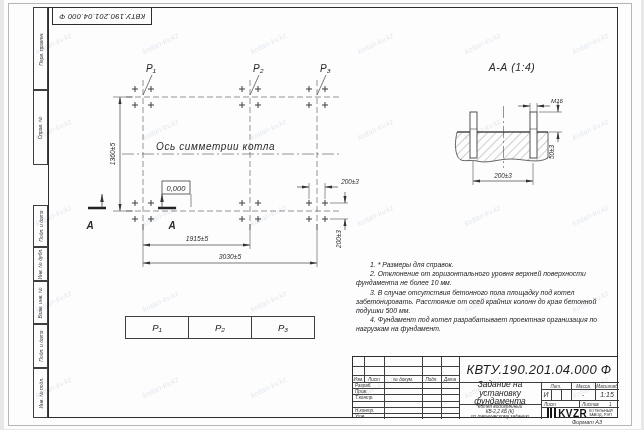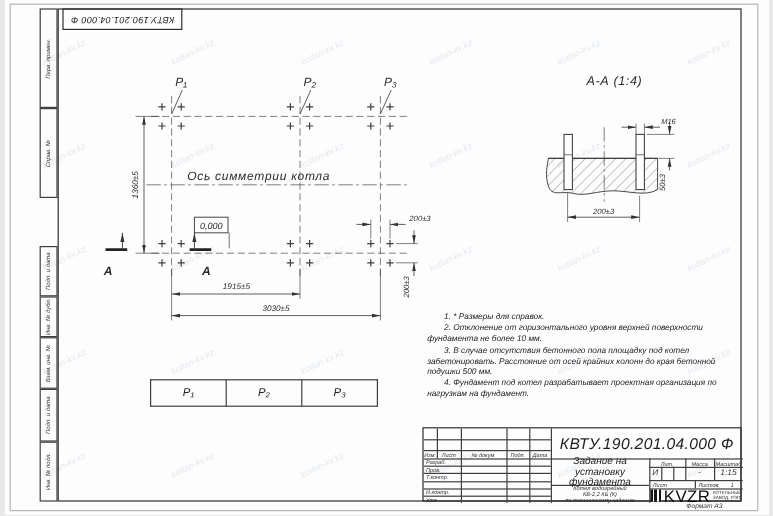--- a/index.html
+++ b/index.html
@@ -41,21 +41,21 @@
   .tb .ctr{display:flex;align-items:center;justify-content:center;text-align:center;}
   .docnum{position:absolute;left:106px;top:0;width:160px;height:25px;font-size:13px;
           font-style:italic;letter-spacing:.3px;color:#1e1e1e;}
   .ttl{position:absolute;left:106px;top:25px;width:82px;height:22px;flex-direction:column;
        font-size:8.4px;font-style:italic;line-height:1.02;color:#222;}
   .sub{position:absolute;left:106px;top:47px;width:82px;height:15px;flex-direction:column;
        font-size:4.7px;font-style:italic;line-height:1.12;color:#333;}
   .logo{position:absolute;left:188px;top:50px;width:78px;height:12px;display:flex;
         align-items:center;justify-content:center;gap:2px;}
   .logo-mark{width:9px;height:10px;background:repeating-linear-gradient(90deg,#151515 0 2px,#fff 2px 3.4px);}
-  .logo-name{font-weight:400;font-size:14px;letter-spacing:.4px;color:#0e0e0e;}
+  .logo-name{font-weight:700;font-size:10px;letter-spacing:.4px;color:#0e0e0e;}
   .logo-desc{font-size:3.8px;line-height:1.1;color:#333;}
   .fmt{left:549px;top:419px;width:76px;text-align:center;font-size:5.5px;font-style:italic;color:#333;z-index:4;}
 </style>
 </head>
 <body>
 
 <div class="abs paper"></div>
 
 <div class="wm">
   <span>kotlan-kv.kz</span>

